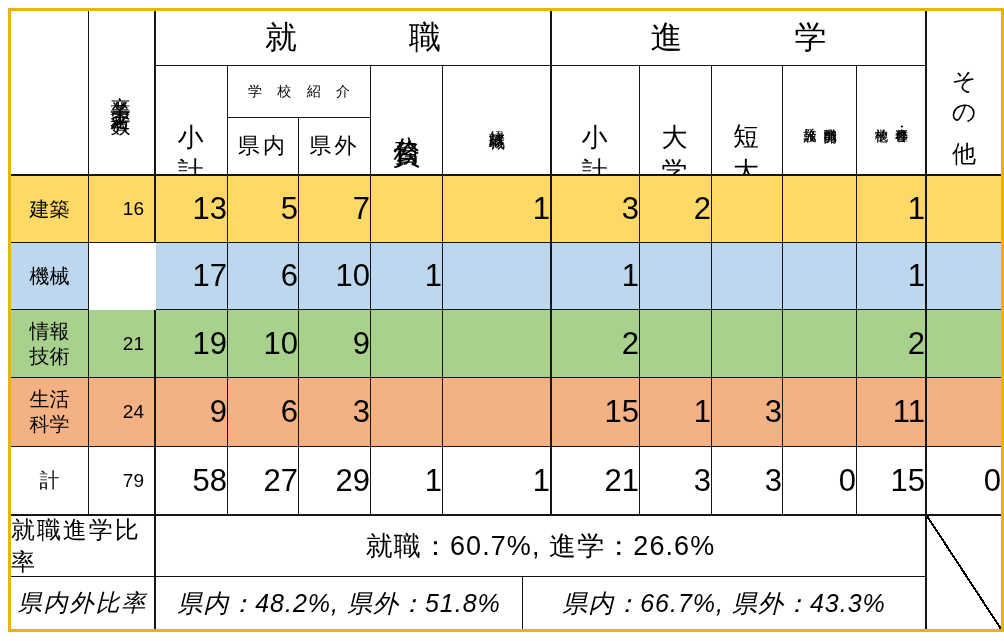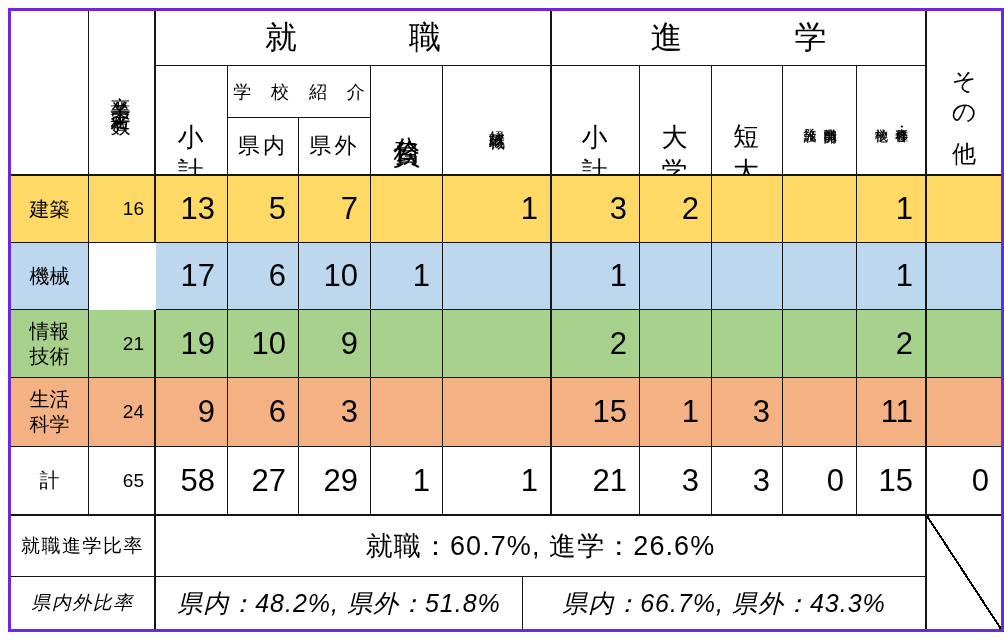--- a/index.html
+++ b/index.html
@@ -2,50 +2,50 @@
 <html><head>
 <meta charset="utf-8">
 <style>
   html,body{margin:0;padding:0;background:#ffffff;}
   body{font-family:"Liberation Sans","DejaVu Sans",sans-serif;color:#000;}
   .table-wrap{position:absolute;left:8px;top:8px;}
   .grid{
     display:grid;
     grid-template-columns:78px 67px 72px 71px 72px 72px 80px 29px 88px 72px 71px 74px 70px 74px;
     grid-template-rows:55px 52px 58px 67px 67px 68px 69px 69px 61px 52px;
-    border:3px solid #6d28d9;
+    border:3px solid #eab308;
     background:#fff;
   }
   .cell{
     display:flex;align-items:center;justify-content:center;
     border-right:1.5px solid #151515;border-bottom:1.5px solid #151515;
     box-sizing:border-box;overflow:hidden;
   }
   .nr{border-right:none;}
   .nb{border-bottom:none;font-style:italic;}
   .br2{border-right-width:2.5px;}
   .bb2{border-bottom-width:2.5px;}
   .pre{white-space:pre-line;text-align:center;}
   
   .band{font-size:32px;letter-spacing:3.5em;margin-right:-3.5em;white-space:nowrap;}
-  .spread-sm{font-size:18px;letter-spacing:1.1em;margin-right:-1.1em;white-space:nowrap;}
+  .spread-sm{font-size:14px;letter-spacing:1.1em;margin-right:-1.1em;white-space:nowrap;}
   .vtext{writing-mode:vertical-rl;letter-spacing:0.2em;}
   .v20{font-size:20px;}
   .v27{font-size:27px;letter-spacing:0.12em;}
   .v16{font-size:16px;letter-spacing:0.05em;}
   .v24{font-size:24px;letter-spacing:0.3em;}
   .vspread{writing-mode:vertical-rl;font-size:26px;letter-spacing:1.3em;margin-bottom:-1.3em;}
   .vcols{writing-mode:vertical-rl;font-size:13px;line-height:1.55;letter-spacing:0.05em;white-space:pre-line;}
   .pref{font-size:22px;letter-spacing:0.15em;}
   
   .rowlabel{font-size:20px;line-height:1.25;}
   .grads{justify-content:flex-end;padding-right:10px;font-size:19px;}
-  .num{justify-content:flex-end;padding-right:12px;font-size:31px;}
-  
-  .flabel{font-size:19px;letter-spacing:0.08em;}
+  .num{justify-content:flex-end;padding-right:0;font-size:31px;}
+  
+  .flabel{font-size:24px;letter-spacing:0.08em;}
   .ratio1{font-size:27px;letter-spacing:0.04em;}
   .ratio2{font-size:25px;letter-spacing:0.04em;}
   .diag{
     background-image:linear-gradient(to top right,
       transparent calc(50% - 1px), #000 calc(50% - 1px),
       #000 calc(50% + 1px), transparent calc(50% + 1px));
   }
   
   .bg-y{background:#FFD966;}
   .bg-b{background:#BDD7EE;}
@@ -169,21 +169,21 @@
   <div class="cell bg-o num" style="grid-row:7/8;grid-column:9/10;">15</div>
   <div class="cell bg-o num" style="grid-row:7/8;grid-column:10/11;">1</div>
   <div class="cell bg-o num" style="grid-row:7/8;grid-column:11/12;">3</div>
   <div class="cell bg-o num" style="grid-row:7/8;grid-column:12/13;"></div>
   <div class="cell bg-o num br2" style="grid-row:7/8;grid-column:13/14;">11</div>
   <div class="cell bg-o num nr" style="grid-row:7/8;grid-column:14/15;"></div>
 
   <div class="cell bb2" style="grid-row:8/9;grid-column:1/2;">
         <span class="rowlabel">計</span>
       </div>
-  <div class="cell grads br2 bb2" style="grid-row:8/9;grid-column:2/3;">65</div>
+  <div class="cell grads br2 bb2" style="grid-row:8/9;grid-column:2/3;">79</div>
   <div class="cell num bb2" style="grid-row:8/9;grid-column:3/4;">58</div>
   <div class="cell num bb2" style="grid-row:8/9;grid-column:4/5;">27</div>
   <div class="cell num bb2" style="grid-row:8/9;grid-column:5/6;">29</div>
   <div class="cell num bb2" style="grid-row:8/9;grid-column:6/7;">1</div>
   <div class="cell num br2 bb2" style="grid-row:8/9;grid-column:7/9;">1</div>
   <div class="cell num bb2" style="grid-row:8/9;grid-column:9/10;">21</div>
   <div class="cell num bb2" style="grid-row:8/9;grid-column:10/11;">3</div>
   <div class="cell num bb2" style="grid-row:8/9;grid-column:11/12;">3</div>
   <div class="cell num bb2" style="grid-row:8/9;grid-column:12/13;">0</div>
   <div class="cell num br2 bb2" style="grid-row:8/9;grid-column:13/14;">15</div>

